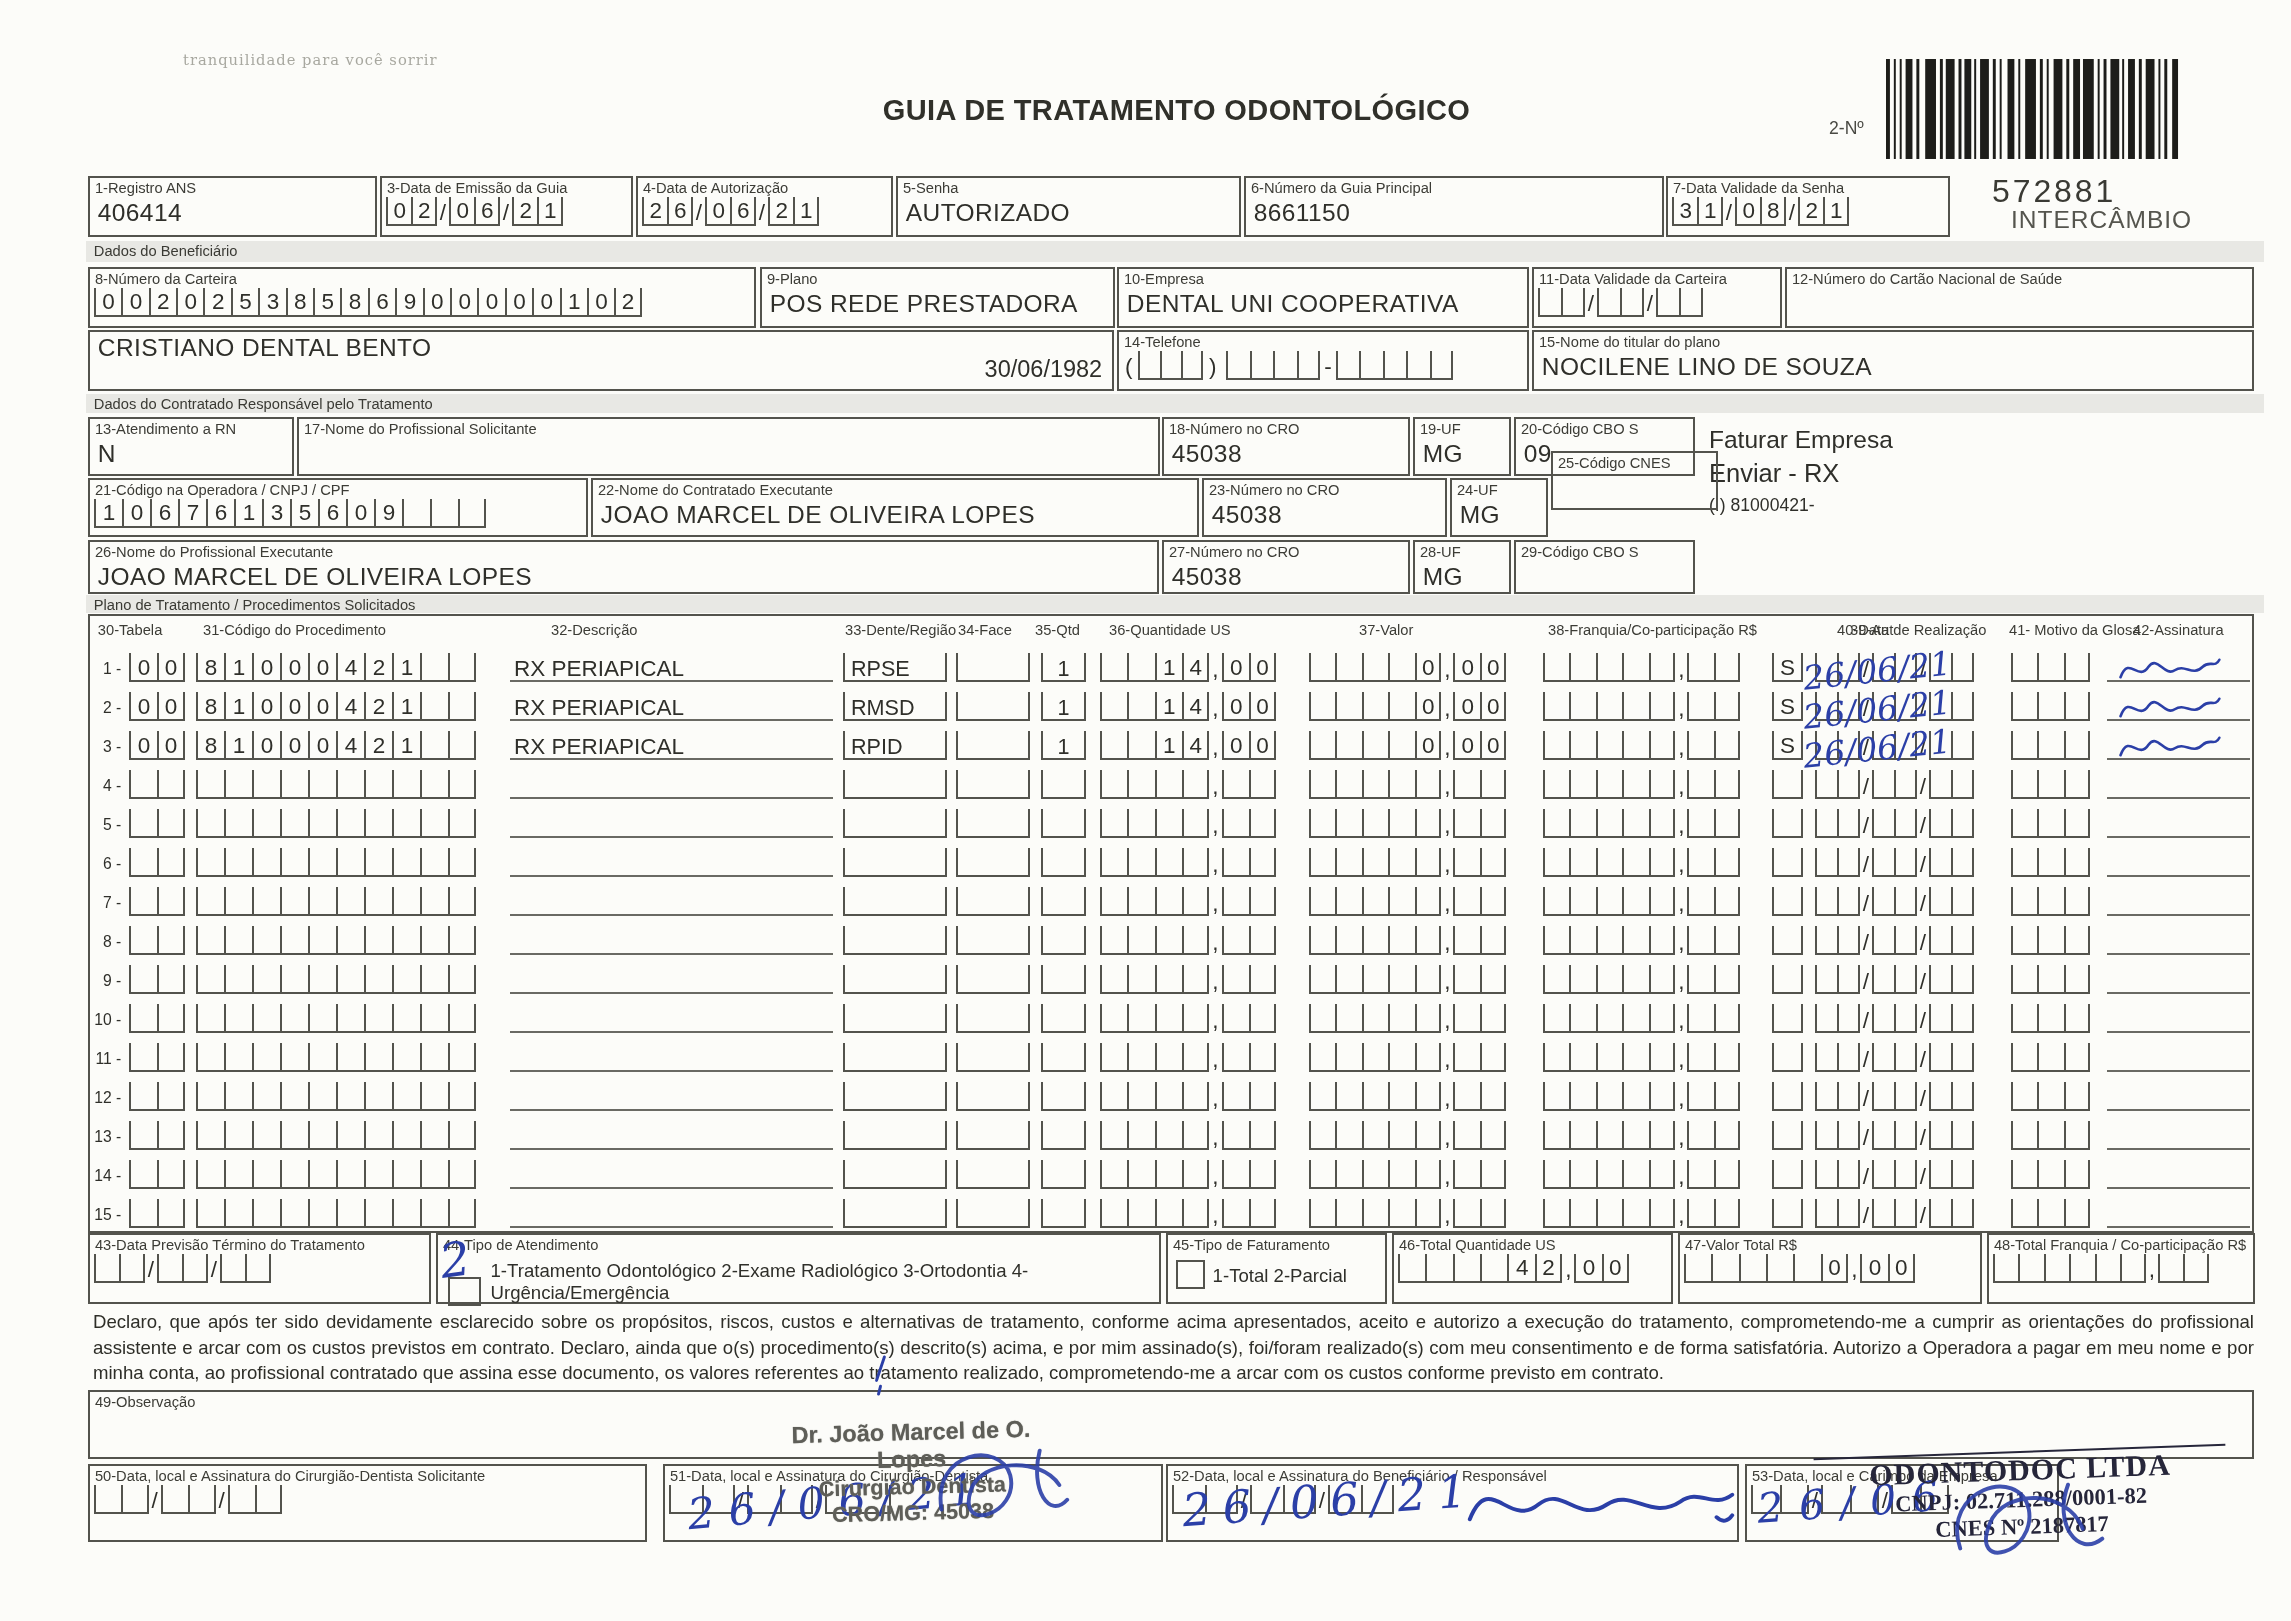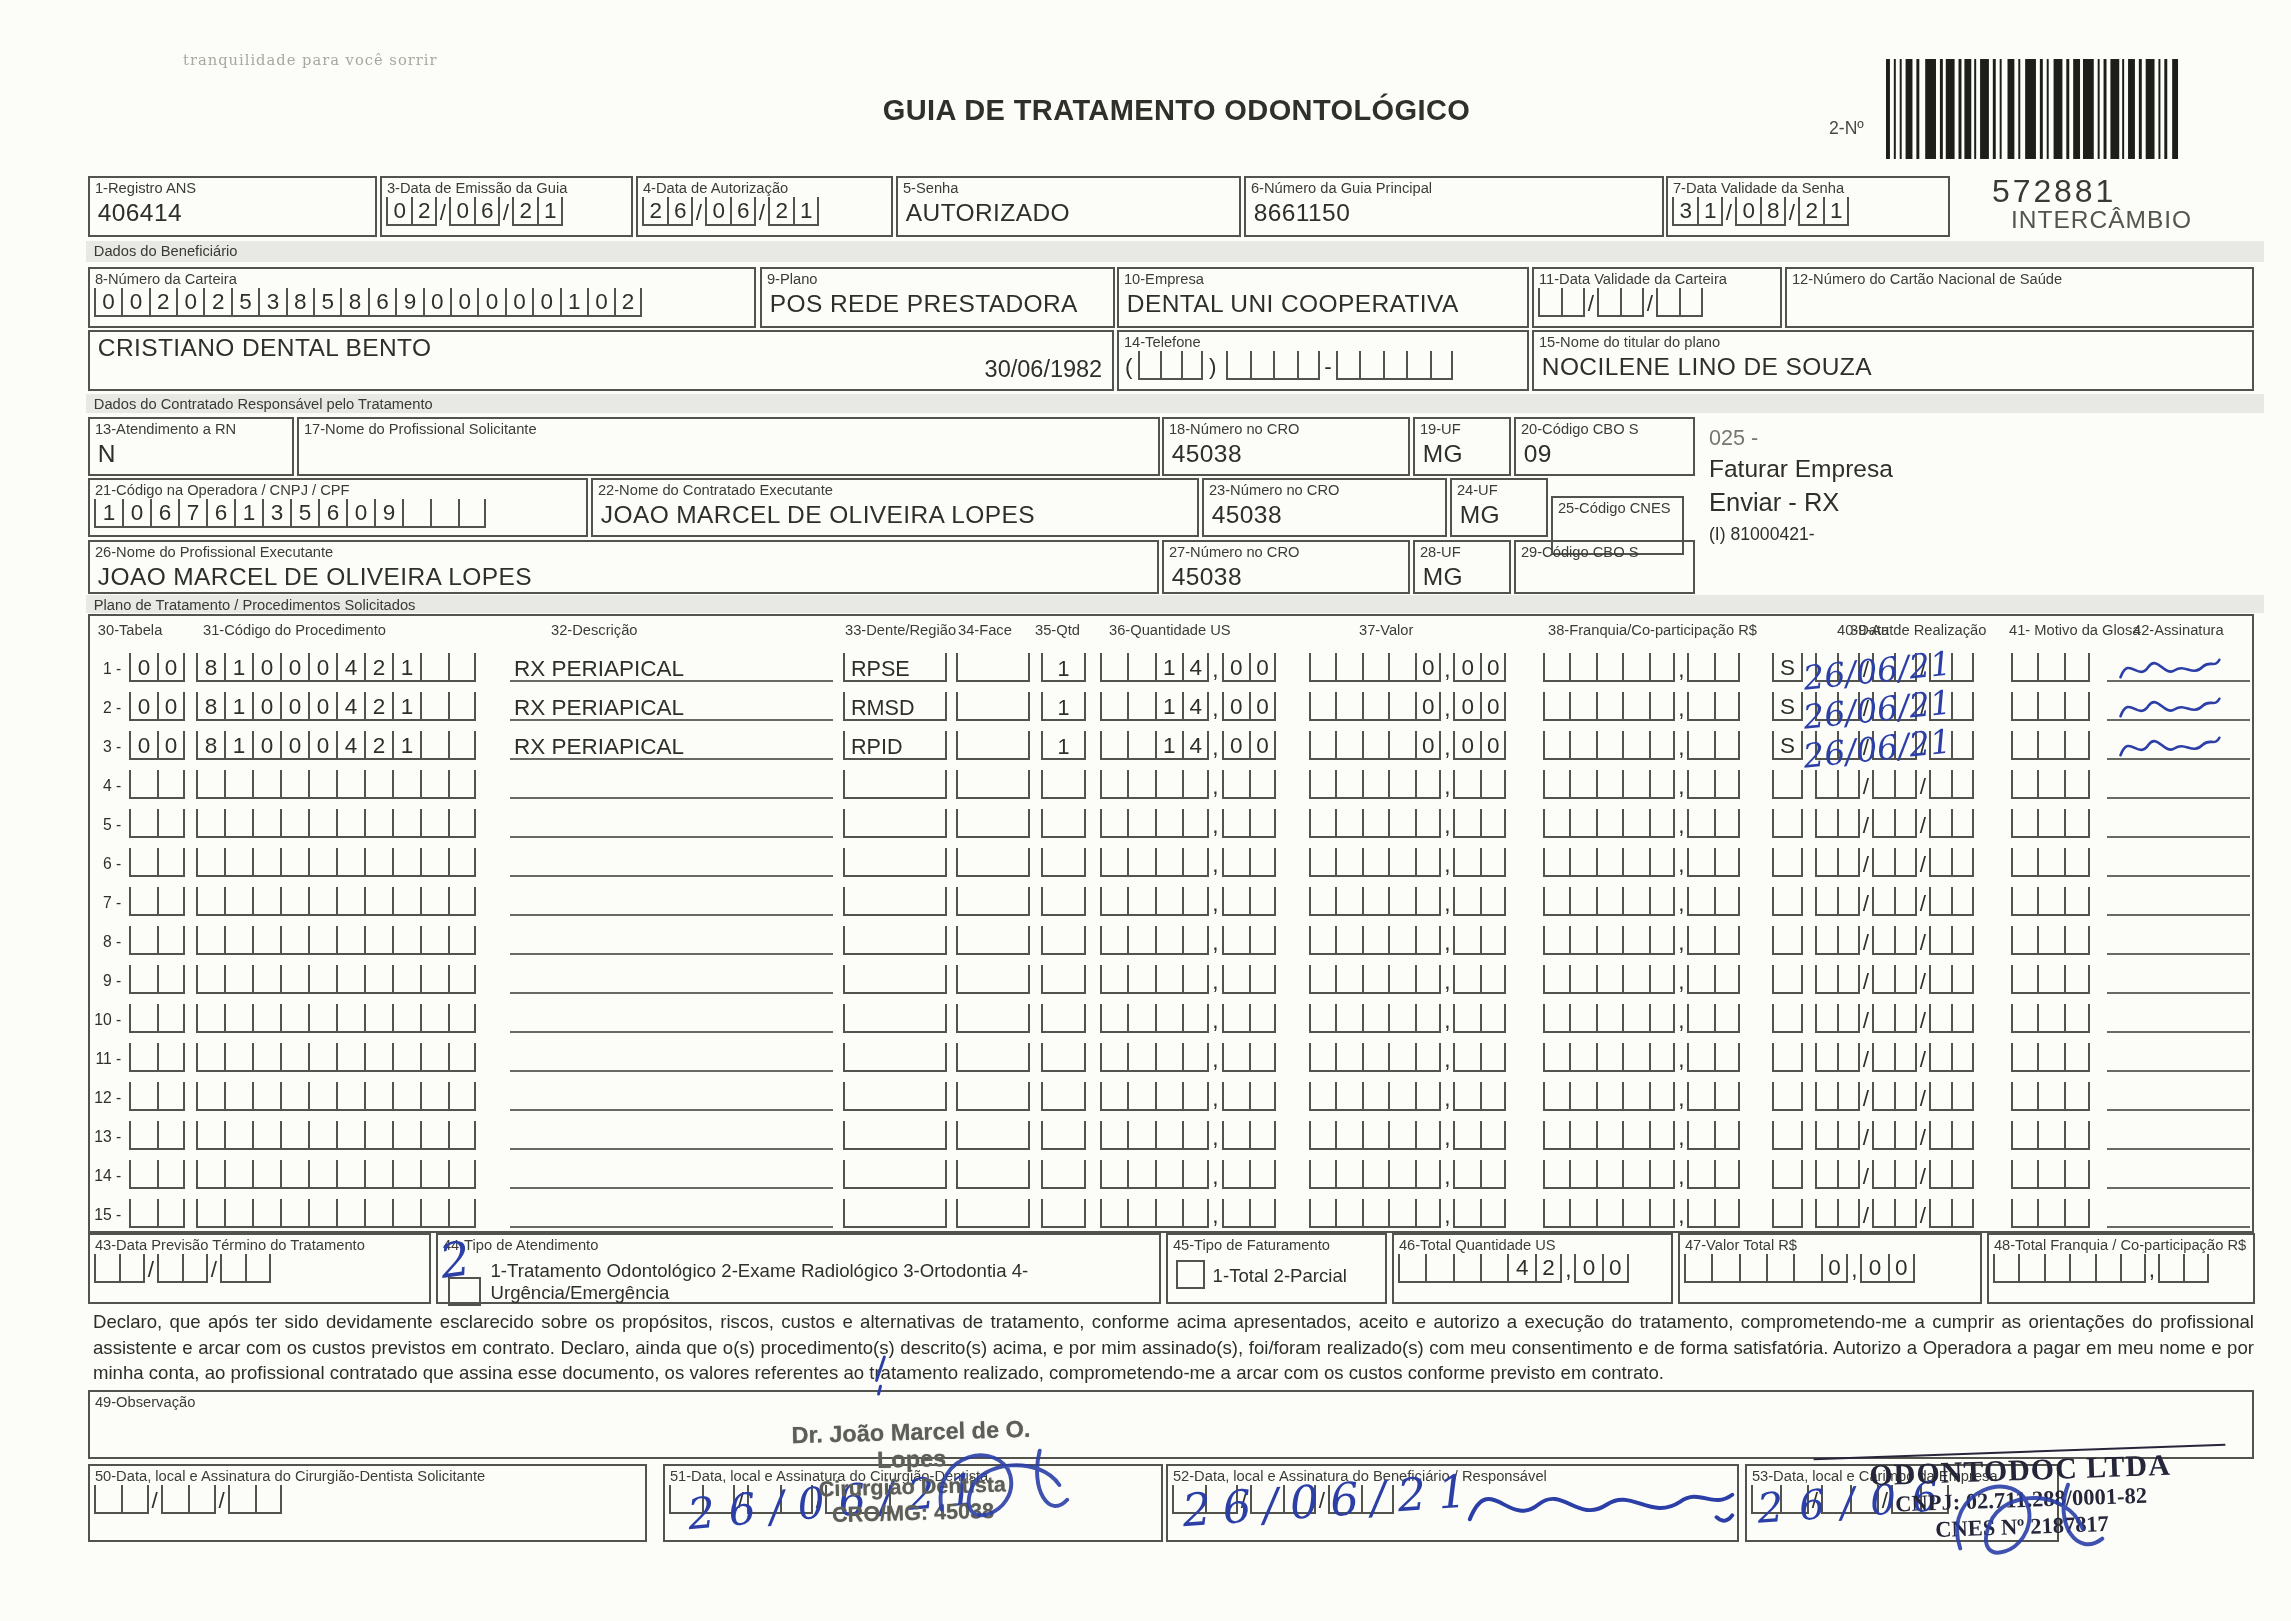--- a/index.html
+++ b/index.html
@@ -311,21 +311,20 @@
   <div class="box" style="left:1413px;top:417px;width:98px;height:59px;">
     <span class="lbl">19-UF</span>
     <span class="val">MG</span>
   </div>
   <div class="box" style="left:1514px;top:417px;width:181px;height:59px;">
     <span class="lbl">20-Código CBO S</span>
     <span class="val">09</span>
   </div>
 
   <div class="side-notes">
-    <div class="n0">025 -</div>
     <div class="n1">Faturar Empresa</div>
     <div class="n2">Enviar - RX</div>
     <div class="sm">(I) 81000421-</div>
   </div>
 
   <div class="box" style="left:88px;top:478px;width:500px;height:59px;">
     <span class="lbl">21-Código na Operadora / CNPJ / CPF</span>
     <span><span class="comb">
           <span class="cgrp">
             <span class="cell" style="width: 28px;">1</span>
@@ -350,21 +349,21 @@
     <span class="val">JOAO MARCEL DE OLIVEIRA LOPES</span>
   </div>
   <div class="box" style="left:1202px;top:478px;width:245px;height:59px;">
     <span class="lbl">23-Número no CRO</span>
     <span class="val">45038</span>
   </div>
   <div class="box" style="left:1450px;top:478px;width:98px;height:59px;">
     <span class="lbl">24-UF</span>
     <span class="val">MG</span>
   </div>
-  <div class="box" style="left:1551px;top:496px;width:133px;height:59px;">
+  <div class="box" style="left:1551px;top:451px;width:167px;height:59px;">
     <span class="lbl">25-Código CNES</span>
     <span class="val"></span>
   </div>
 
   <div class="box" style="left:88px;top:540px;width:1071px;height:54px;">
     <span class="lbl">26-Nome do Profissional Executante</span>
     <span class="val">JOAO MARCEL DE OLIVEIRA LOPES</span>
   </div>
   <div class="box" style="left:1162px;top:540px;width:248px;height:54px;">
     <span class="lbl">27-Número no CRO</span>

